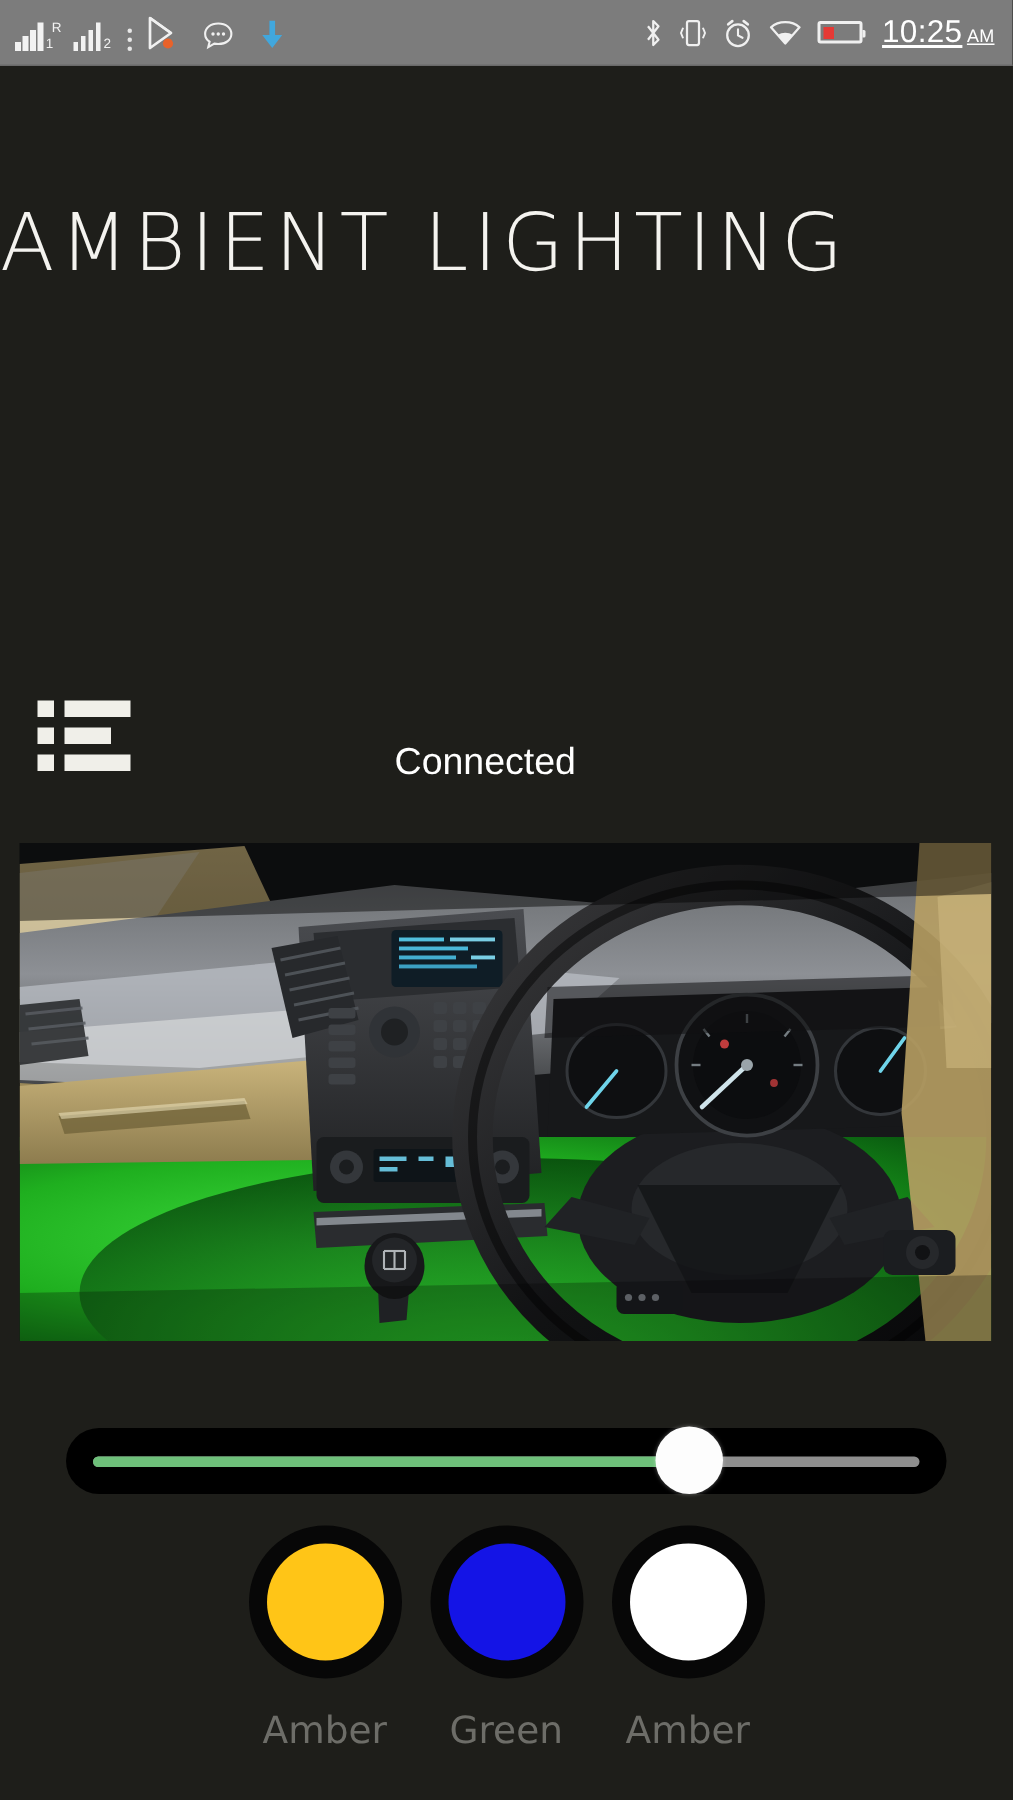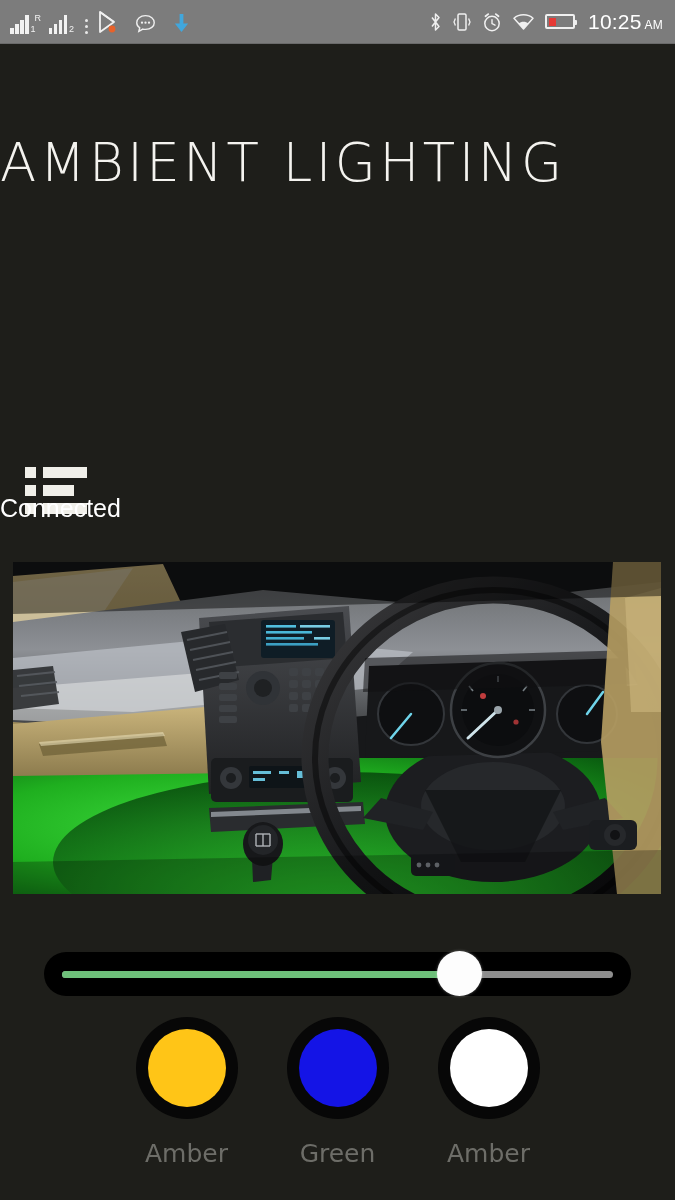--- a/index.html
+++ b/index.html
@@ -49,21 +49,21 @@
     width:30px; height:15px; border:2px solid #f0f0f0; border-radius:2px;
     position:relative; display:flex; align-items:center; padding:1.5px;
   }
   .batt::after{
     content:""; position:absolute; right:-4px; top:4px;
     width:2.5px; height:5px; background:#f0f0f0; border-radius:0 1px 1px 0;
   }
   .batt .lvl{ height:100%; background:#e53935; width:32%; }
   .clock{
     color:#ffffff; font-size:21px; letter-spacing:.2px;
-    display:flex; align-items:baseline; gap:3px; margin-left:2px;
+    display:flex; align-items:baseline; gap:3px; margin-left:2px;text-decoration:underline;
   }
   .clock .ampm{ font-size:12px; }
 
   
   .title{
     position:absolute; left:0; top:132px; width:675px;
     text-align:left;
     color:#f4f3ef;
     font-size:53px;
     font-weight:300;
@@ -80,21 +80,21 @@
   .menu-ic .row{ display:flex; align-items:center; gap:7px; margin-bottom:7px; }
   .menu-ic .row i.sq{ width:11px; height:11px; background:#f0efe9; display:block; }
   .menu-ic .row i.br{ height:11px; background:#f0efe9; display:block; }
   .menu-ic .row:nth-child(1) i.br{ width:44px; }
   .menu-ic .row:nth-child(2) i.br{ width:31px; }
   .menu-ic .row:nth-child(3) i.br{ width:44px; }
 
   
   .conn{
     position:absolute; left:0; top:494px; width:647px;
-    text-align:left; color:#ffffff; font-size:25px;
+    text-align:center; color:#ffffff; font-size:25px;
   }
 
   
   .photo{
     position:absolute; left:13px; top:562px;
     width:648px; height:332px;
     overflow:hidden; background:#111;
   }
   .photo svg{ display:block; width:648px; height:332px; }
 
@@ -116,21 +116,21 @@
   .thumb{
     position:absolute; left:400px; top:-1px;
     width:45px; height:45px; border-radius:50%;
     background:#fdfdfd;
     box-shadow:0 0 3px rgba(255,255,255,.35);
   }
 
   
   .swatches{
     position:absolute; left:0; top:1017px; width:675px;
-    display:flex; justify-content:center; gap:40px;
+    display:flex; justify-content:center; gap:10px;
   }
   .sw-item{ width:111px; display:flex; flex-direction:column; align-items:center; }
   .sw-ring{
     width:102px; height:102px; border-radius:50%;
     background:#070707;
     display:flex; align-items:center; justify-content:center;
   }
   .sw-dot{ width:78px; height:78px; border-radius:50%; }
   .sw-label{
     margin-top:20px; font-size:25px; color:#6d6d68;

